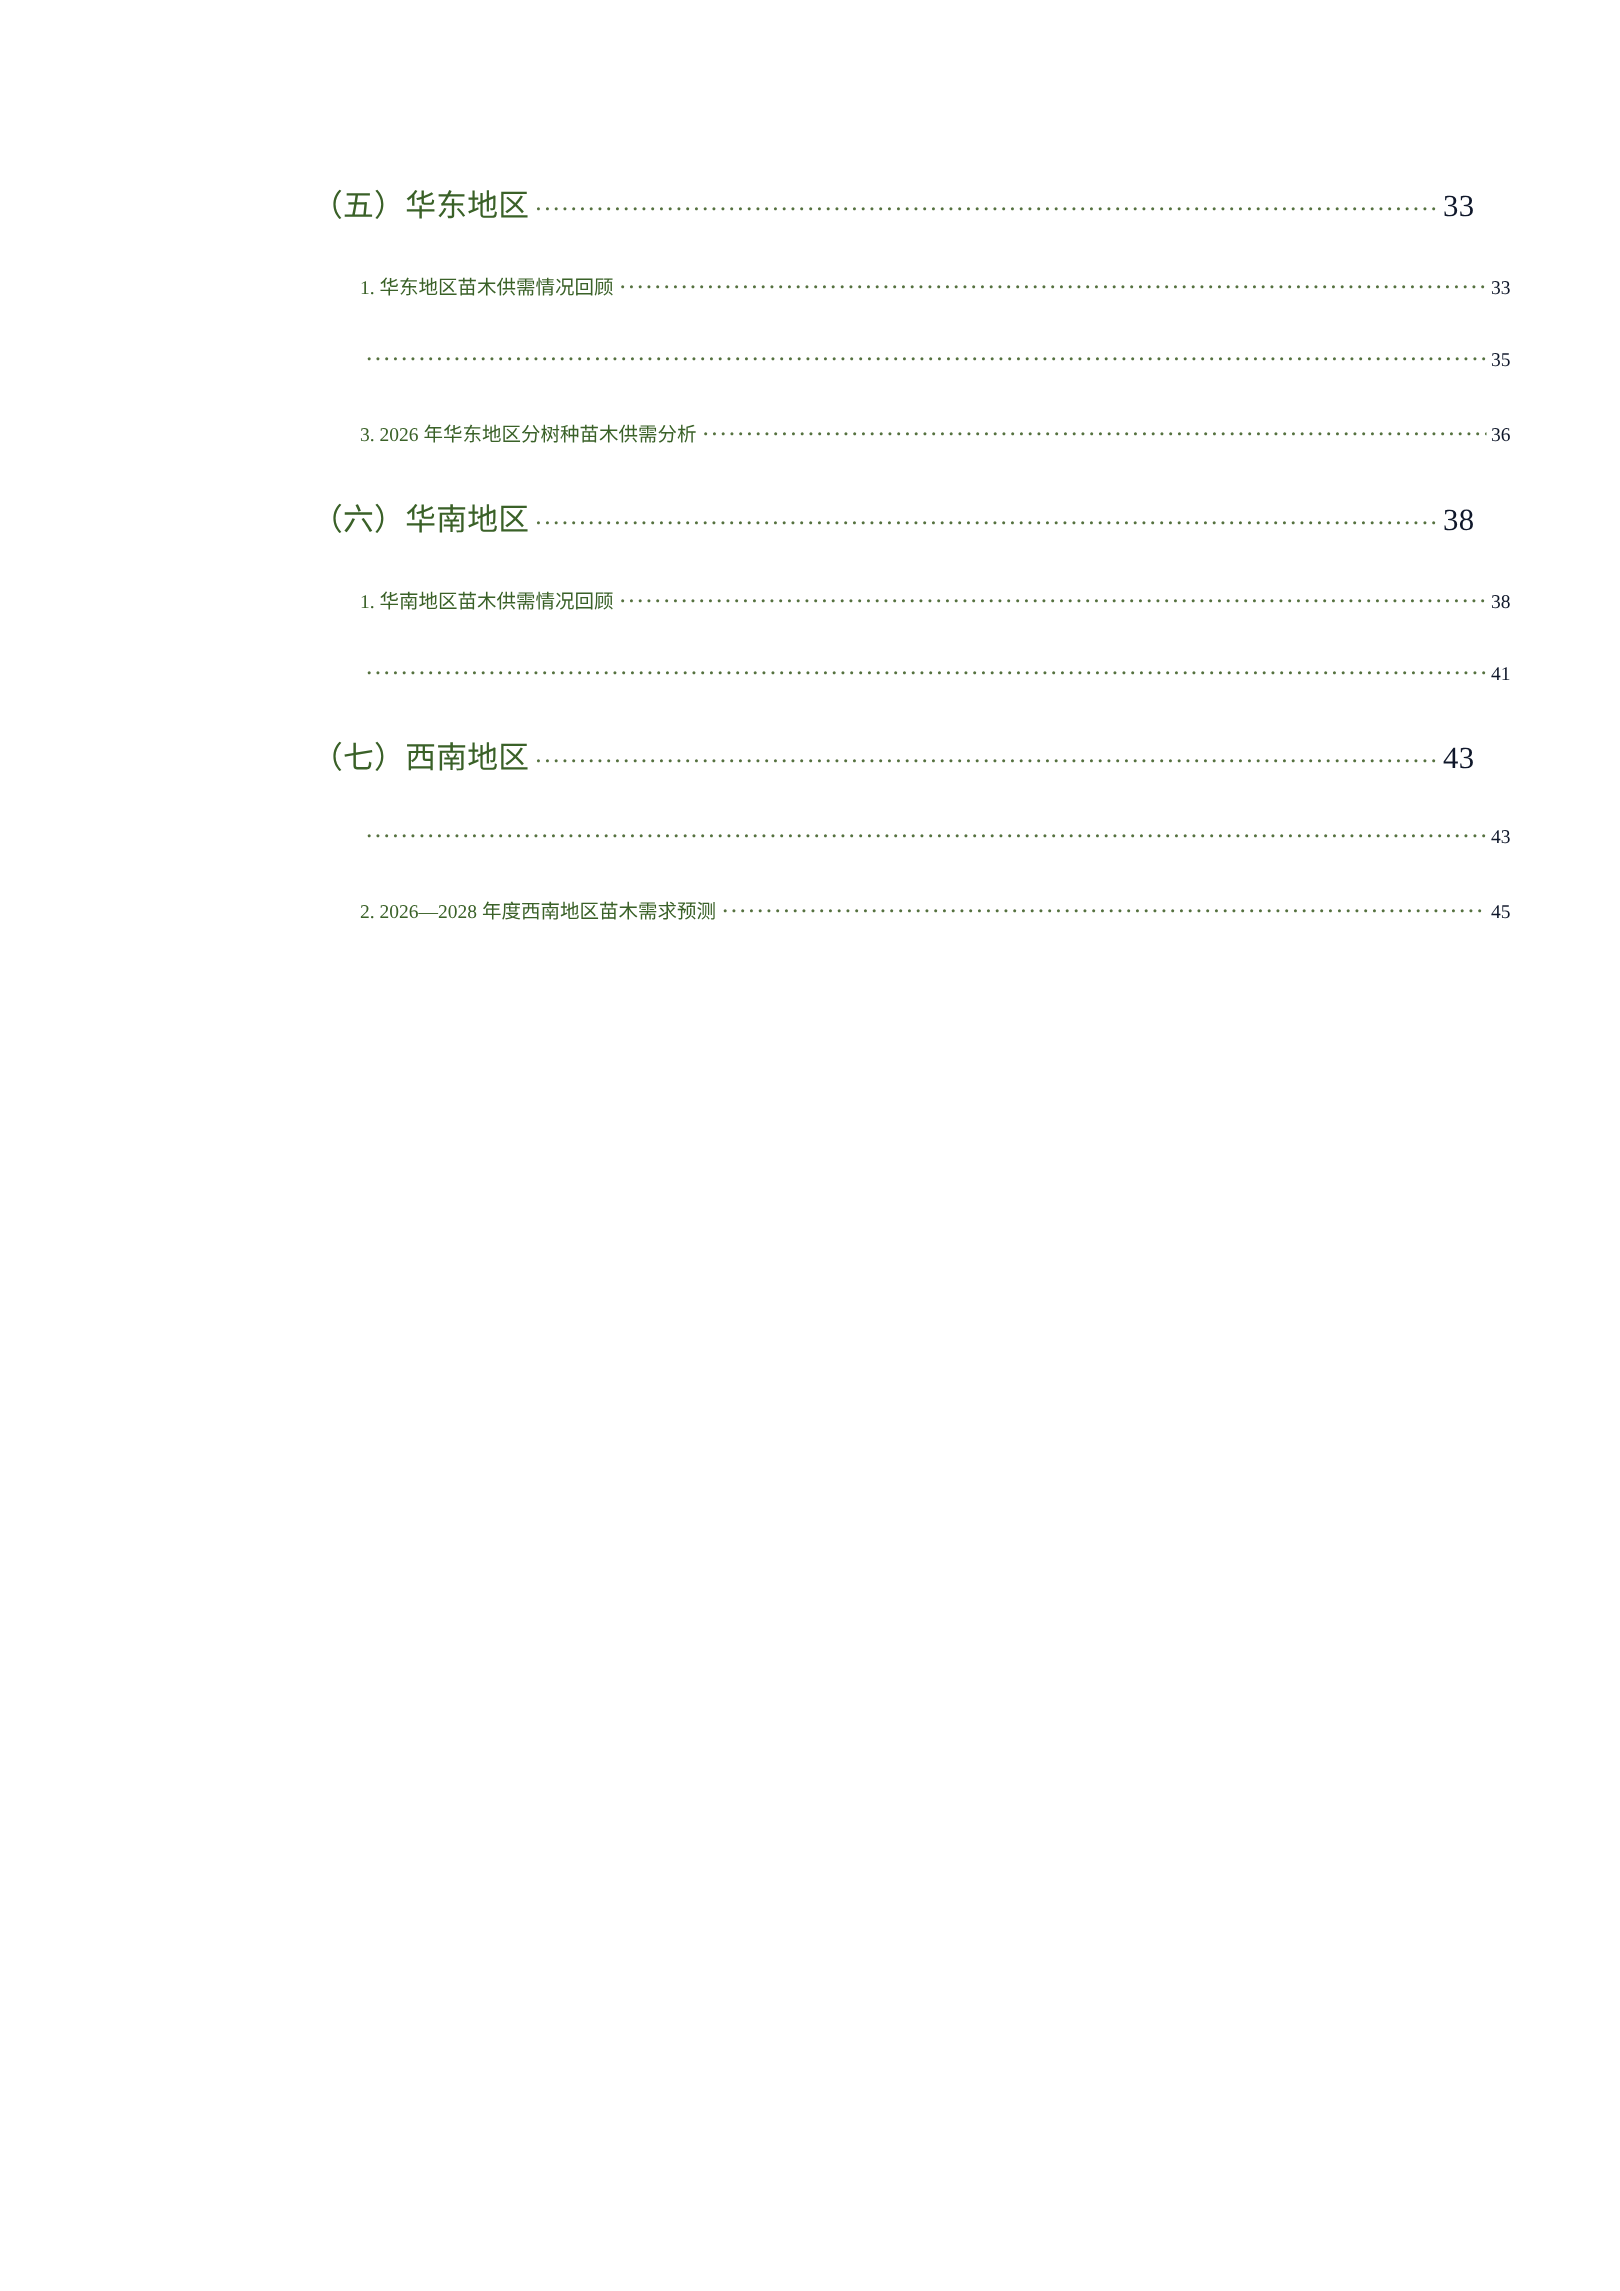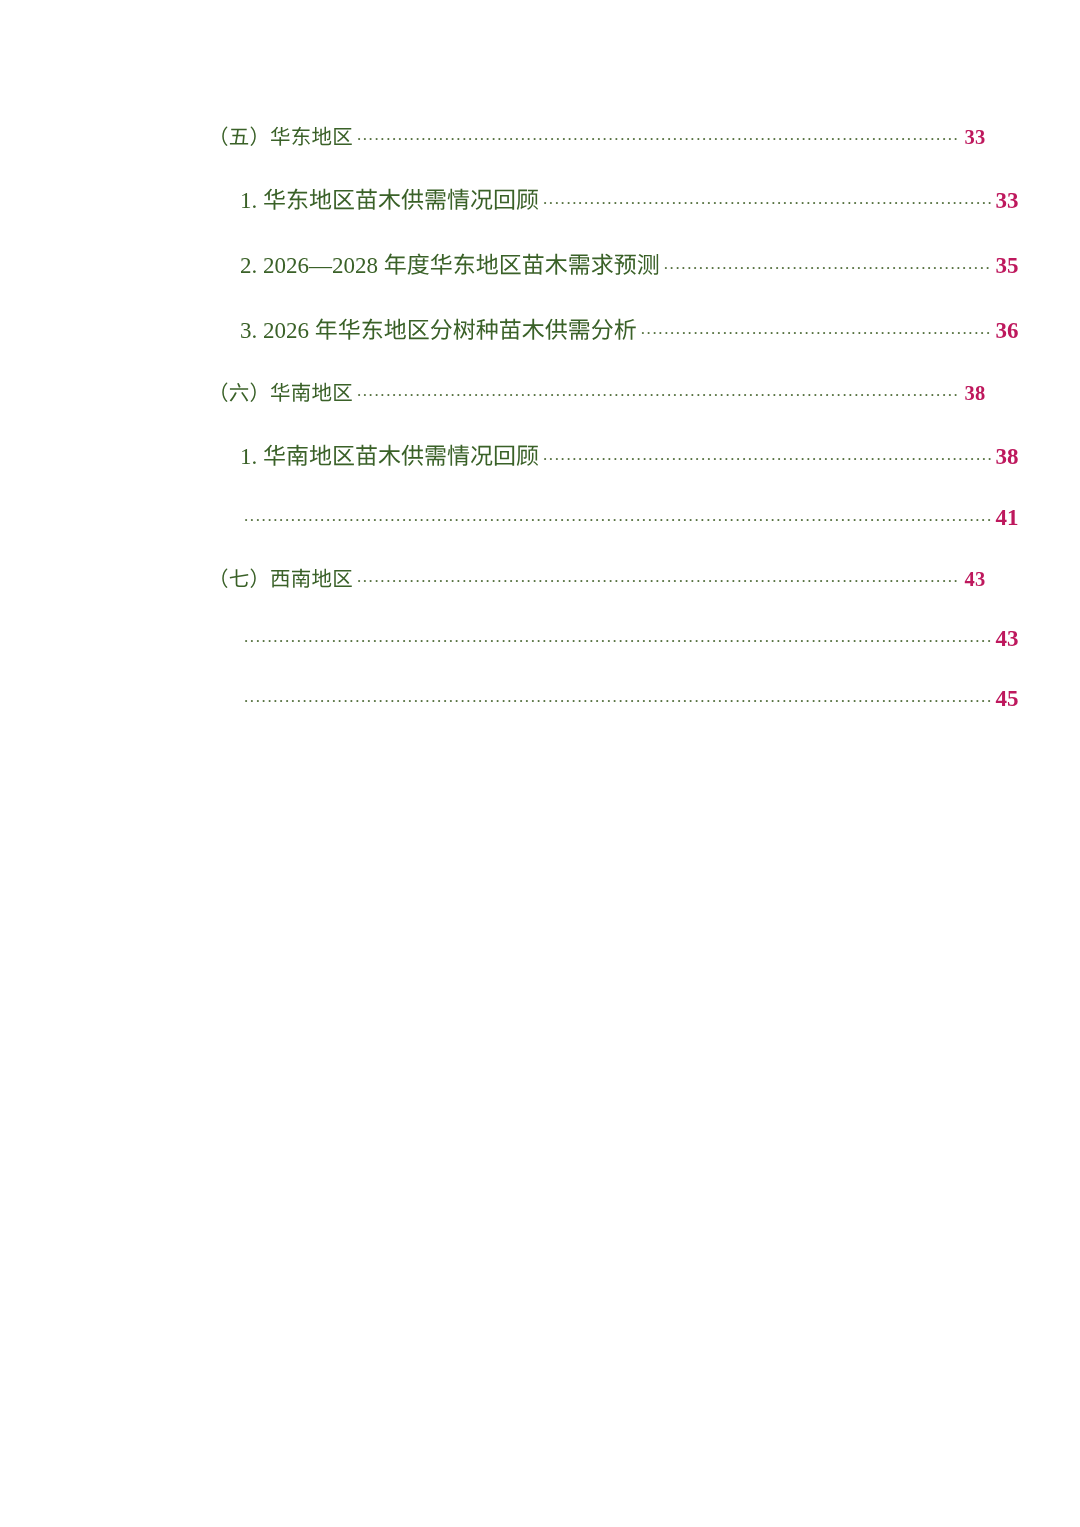--- a/index.html
+++ b/index.html
@@ -33,21 +33,21 @@
     white-space: nowrap;
     margin: 0 0 31px 0;
   }
   .toc-entry.level1 {
     padding-left: 58px;
     font-size: 20.5px;
     letter-spacing: 0.2px;
   }
   .toc-entry.level2 {
     padding-left: 90px;
-    font-size: 23px;
+    font-size: 13px;
   }
   .entry-text {
     flex: 0 0 auto;
     color: #3a6128;
   }
   .entry-dots {
     flex: 1 1 auto;
     overflow: hidden;
     margin: 0 3px 0 4px;
     position: relative;
@@ -60,24 +60,23 @@
     font-size: 17px;
     color: #55713f;
     line-height: 1em;
     position: absolute;
     left: 0;
     bottom: 0.06em;
     white-space: nowrap;
   }
   .entry-page {
     flex: 0 0 auto;
-    color: #be185d;
+    color: #0f172a;
     min-width: 26px;
-    text-align: center;
-    font-weight: bold;
+    text-align: left;
   }
   .level1 .entry-text { font-weight: 400; }
 </style>
 </head>
 <body>
 
 <div class="page">
   <div class="toc">
 
     <div class="toc-entry level1">
@@ -86,21 +85,20 @@
       <span class="entry-page">33</span>
     </div>
 
     <div class="toc-entry level2">
       <span class="entry-text">1. 华东地区苗木供需情况回顾</span>
       <span class="entry-dots"></span>
       <span class="entry-page">33</span>
     </div>
 
     <div class="toc-entry level2">
-      <span class="entry-text">2. 2026—2028 年度华东地区苗木需求预测</span>
       <span class="entry-dots"></span>
       <span class="entry-page">35</span>
     </div>
 
     <div class="toc-entry level2">
       <span class="entry-text">3. 2026 年华东地区分树种苗木供需分析</span>
       <span class="entry-dots"></span>
       <span class="entry-page">36</span>
     </div>
 
@@ -127,19 +125,20 @@
       <span class="entry-dots"></span>
       <span class="entry-page">43</span>
     </div>
 
     <div class="toc-entry level2">
       <span class="entry-dots"></span>
       <span class="entry-page">43</span>
     </div>
 
     <div class="toc-entry level2">
+      <span class="entry-text">2. 2026—2028 年度西南地区苗木需求预测</span>
       <span class="entry-dots"></span>
       <span class="entry-page">45</span>
     </div>
 
 
   </div>
 </div>
 
 </body></html>

